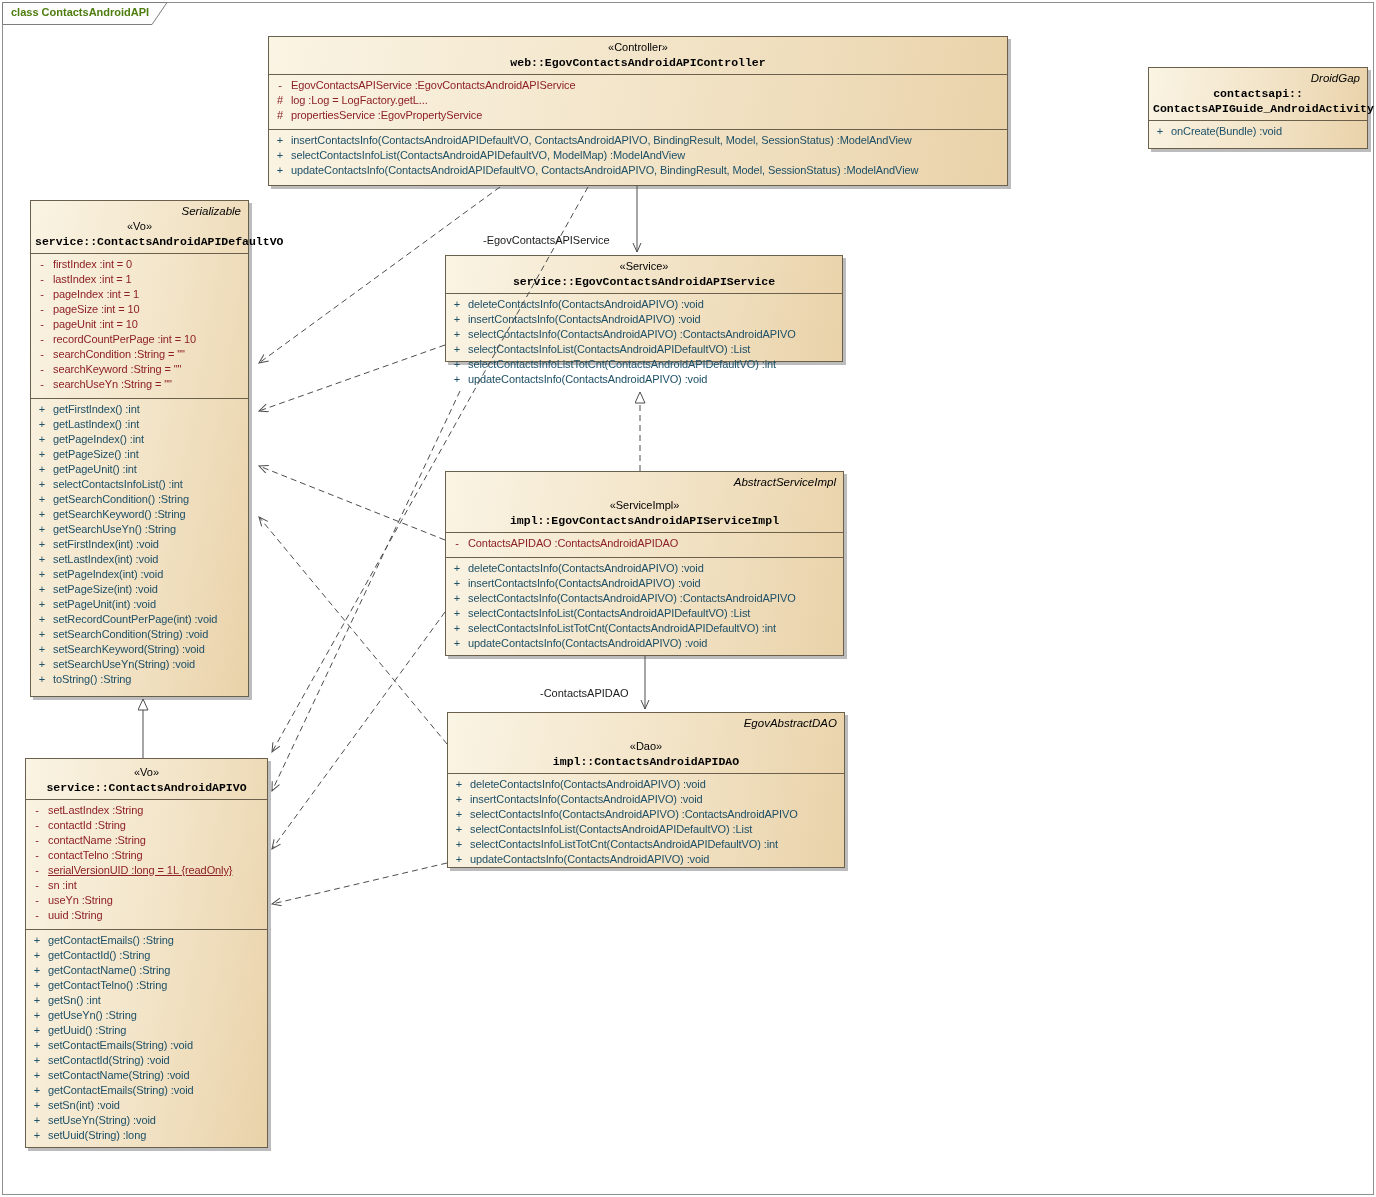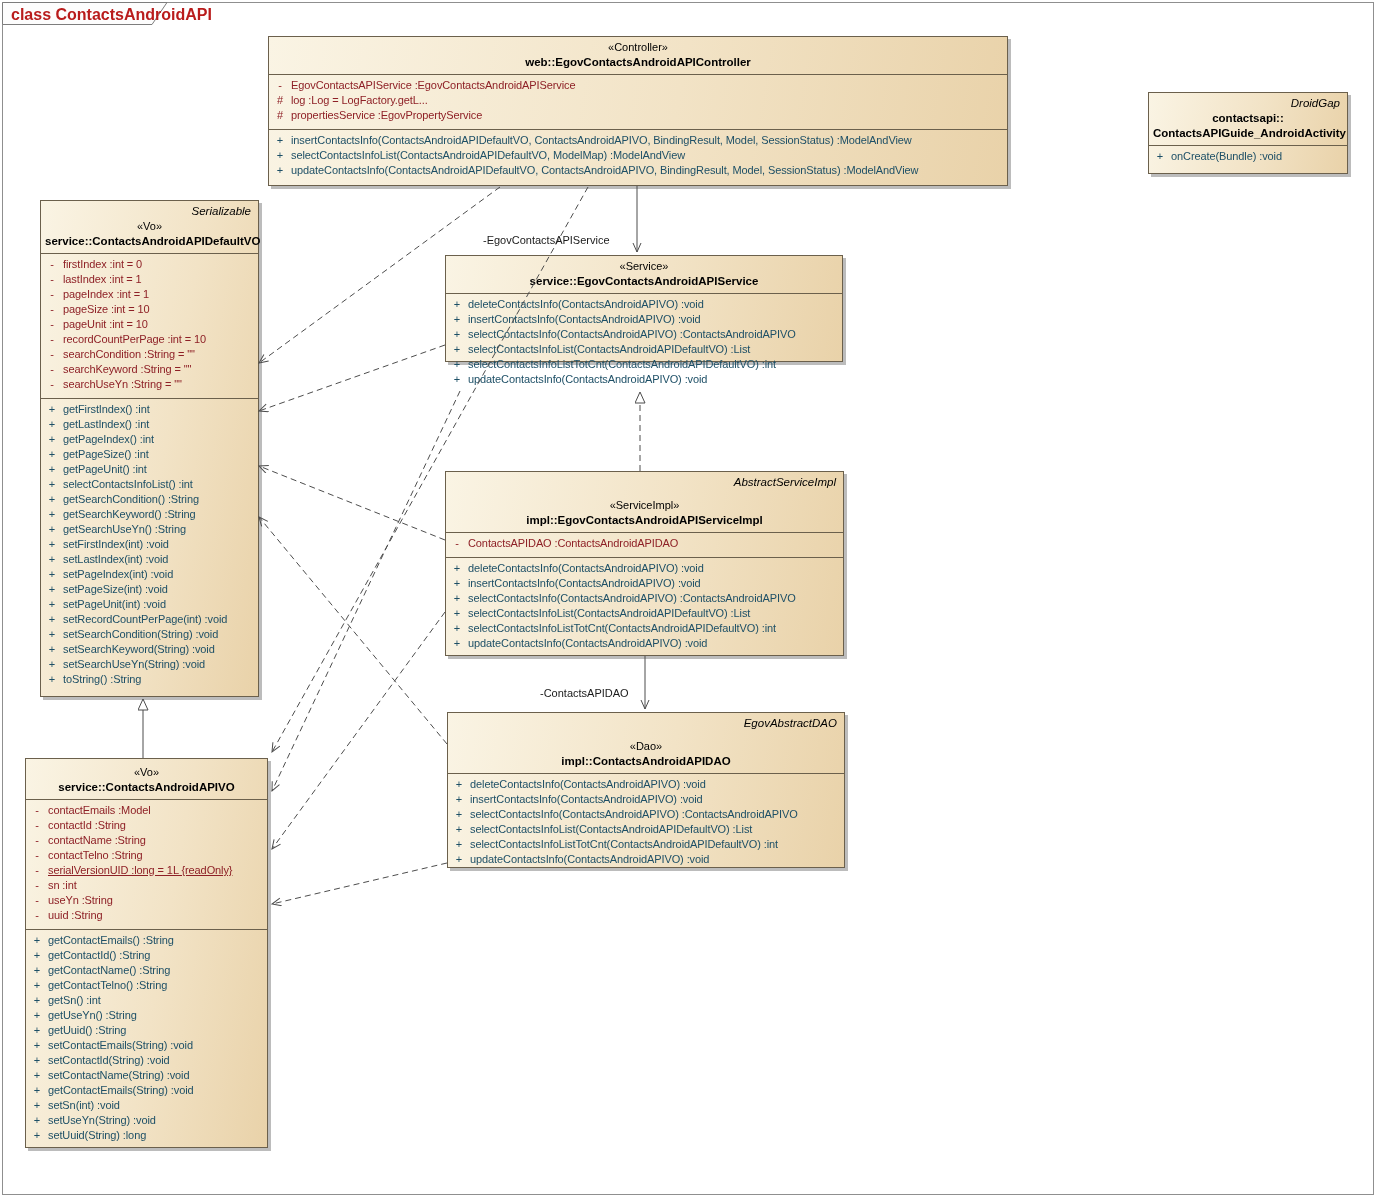--- a/index.html
+++ b/index.html
@@ -2,35 +2,35 @@
 <html><head>
 <meta charset="utf-8">
 <style>
   html,body { margin:0; padding:0; }
   body {
     width:1376px; height:1197px; position:relative; background:#ffffff;
     font-family:"Liberation Sans", sans-serif; overflow:hidden;
   }
   .frame { position:absolute; inset:2px; border:1px solid #8f8f8f; }
   .tab { position:absolute; left:2px; top:2px; width:180px; height:24px; z-index:5; }
-  .tab-label { position:absolute; left:9px; top:4px; font-size:16px; font-weight:bold; color:#b91c1c; white-space:nowrap; }
+  .tab-label { position:absolute; left:9px; top:4px; font-size:11px; font-weight:bold; color:#4d7c0f; white-space:nowrap; }
 
   .uml {
     position:absolute; z-index:2; box-sizing:border-box;
     border:1px solid #6b604c;
     background:linear-gradient(100deg,#faf4e4 0%, #f2e3c6 55%, #e9d2a9 100%);
     box-shadow:3px 3px 0 #bcbcbc;
     font-size:11px; color:#000;
     display:flex; flex-direction:column;
   }
   .hd { text-align:center; padding:3px 4px 4px; border-bottom:1px solid #6b604c; line-height:15px; }
   .meta { text-align:right; font-style:italic; font-size:11.5px; line-height:15px; padding:0 3px; }
   .meta.gap { margin-bottom:8px; }
   .stereo { font-size:11px; line-height:15px; }
-  .cname { font-weight:bold; font-size:11.5px; line-height:15px; }
+  .cname { font-weight:bold; font-size:11.5px; line-height:15px;font-family:Liberation Mono, monospace; }
   ul.sec { list-style:none; margin:0; padding:3px 2px 6px 0; }
   ul.sec li { display:flex; line-height:15px; white-space:nowrap; overflow:hidden; }
   .vis { flex:0 0 22px; width:22px; text-align:center; }
   .txt { letter-spacing:-0.1px; }
   .attrs { color:#8e2026; border-bottom:1px solid #6b604c; }
   .methods { color:#1d4f66; flex:1; }
   .u { text-decoration:underline; }
 
   #wires { position:absolute; left:0; top:0; z-index:3; pointer-events:none; }
   .clabel { position:absolute; z-index:4; font-size:11px; color:#1a1a1a; white-space:nowrap;text-align:right; }
@@ -75,35 +75,35 @@
         <span class="vis">+</span>
         <span class="txt">selectContactsInfoList(ContactsAndroidAPIDefaultVO, ModelMap)  :ModelAndView</span>
       </li>
       <li>
         <span class="vis">+</span>
         <span class="txt">updateContactsInfo(ContactsAndroidAPIDefaultVO, ContactsAndroidAPIVO, BindingResult, Model, SessionStatus)  :ModelAndView</span>
       </li>
     </ul>
 </div>
 
-<div class="uml" style="left:1148px;top:92px;width:200px;height:82px">
+<div class="uml" style="left:1148px;top:67px;width:220px;height:82px">
   <div class="hd">
     <div class="meta">DroidGap</div>
     <div class="cname">contactsapi::</div>
     <div class="cname">ContactsAPIGuide_AndroidActivity</div>
   </div>
   <ul class="sec methods">
       <li>
         <span class="vis">+</span>
         <span class="txt">onCreate(Bundle)  :void</span>
       </li>
     </ul>
 </div>
 
-<div class="uml" style="left:40px;top:200px;width:219px;height:497px">
+<div class="uml" style="left:30px;top:200px;width:219px;height:497px">
   <div class="hd">
     <div class="meta">Serializable</div>
     <div class="stereo">«Vo»</div>
     <div class="cname">service::ContactsAndroidAPIDefaultVO</div>
   </div>
   <ul class="sec attrs">
       <li>
         <span class="vis">-</span>
         <span class="txt">firstIndex  :int = 0</span>
       </li>
@@ -328,21 +328,21 @@
 </div>
 
 <div class="uml" style="left:25px;top:758px;width:243px;height:390px">
   <div class="hd" style="padding-top:6px">
     <div class="stereo">«Vo»</div>
     <div class="cname">service::ContactsAndroidAPIVO</div>
   </div>
   <ul class="sec attrs">
       <li>
         <span class="vis">-</span>
-        <span class="txt">contactEmails  :Model</span>
+        <span class="txt">setLastIndex  :String</span>
       </li>
       <li>
         <span class="vis">-</span>
         <span class="txt">contactId  :String</span>
       </li>
       <li>
         <span class="vis">-</span>
         <span class="txt">contactName  :String</span>
       </li>
       <li>

